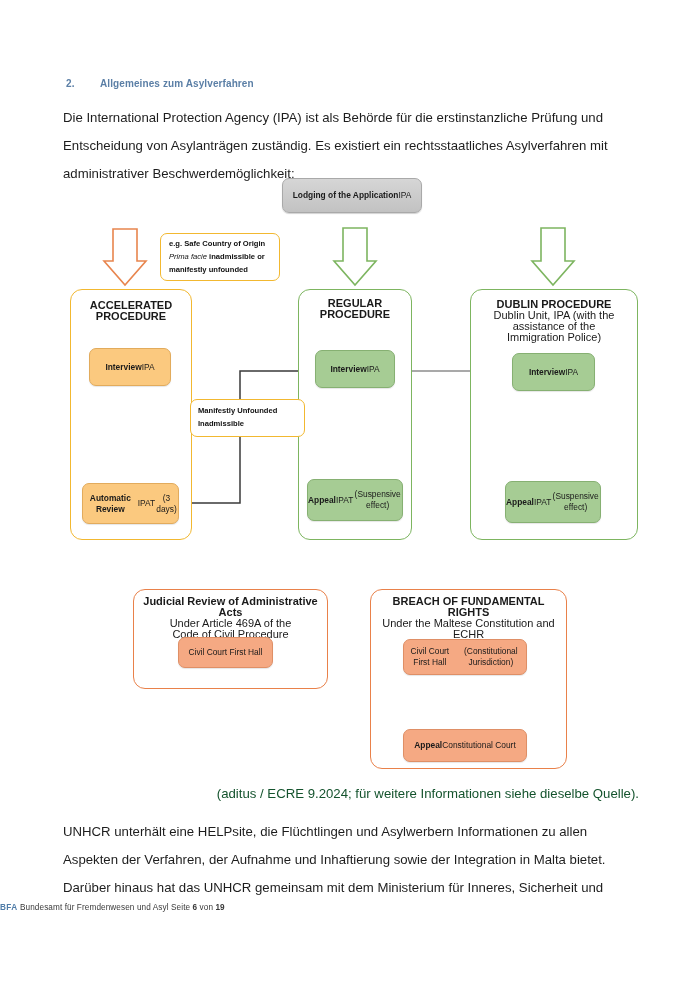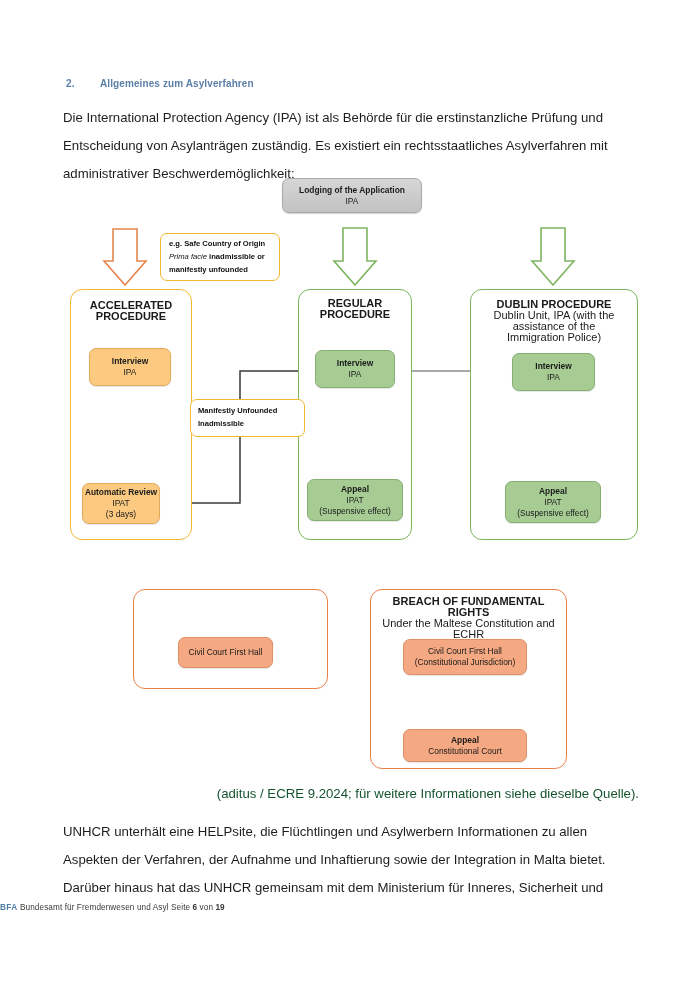--- a/index.html
+++ b/index.html
@@ -77,21 +77,21 @@
     pointer-events: none;
   }
   .chart > * { pointer-events: auto; }
 
   
   .node {
     position: absolute;
     box-sizing: border-box;
     border-radius: 7px;
     display: flex;
-    flex-direction: column;
+    flex-direction: row;
     align-items: center;
     justify-content: center;
     text-align: center;
     font-size: 8.4px;
     line-height: 11px;
     color: #1a1a1a;
   }
   .node .l1 { font-weight: bold; }
   .node .l2, .node .l3 { font-weight: normal; }
 
@@ -210,21 +210,21 @@
 
     <div class="lane lane-orange" style="left:70px; top:289px; width:122px; height:251px;"></div>
     <div class="lane-title" style="left:70px; top:300px; width:122px;">
       <div class="t1">ACCELERATED</div>
       <div class="t1">PROCEDURE</div>
     </div>
     <div class="node node-orange" style="left:89px; top:348px; width:82px; height:38px;">
       <span class="l1">Interview</span>
       <span class="l2">IPA</span>
     </div>
-    <div class="node node-orange" style="left:82px; top:483px; width:78px; height:41px;">
+    <div class="node node-orange" style="left:82px; top:483px; width:97px; height:41px;">
       <span class="l1">Automatic Review</span>
       <span class="l2">IPAT</span>
       <span class="l3">(3 days)</span>
     </div>
 
     <div class="lane lane-green" style="left:298px; top:289px; width:114px; height:251px;"></div>
     <div class="lane-title" style="left:298px; top:298px; width:114px;">
       <div class="t1">REGULAR</div>
       <div class="t1">PROCEDURE</div>
     </div>
@@ -252,20 +252,24 @@
       <span class="l2">IPAT</span>
       <span class="l3">(Suspensive effect)</span>
     </div>
 
     <div class="callout" style="left:190px; top:399px; width:115px; height:38px; padding:4px 7px;">
       <span class="r b">Manifestly Unfounded</span>
       <span class="r b">Inadmissible</span>
     </div>
 
     <div class="lane lane-salmon" style="left:133px; top:589px; width:195px; height:100px;"></div>
+    <div class="lane-title" style="left:139px; top:596px; width:183px;">
+      <div class="t1">Judicial Review of Administrative Acts</div>
+      <div class="t2" style="padding:0 16px;">Under Article 469A of the Code of Civil Procedure</div>
+    </div>
     <div class="node node-salmon" style="left:178px; top:637px; width:95px; height:31px;">
       <span class="l2">Civil Court First Hall</span>
     </div>
 
     <div class="lane lane-salmon" style="left:370px; top:589px; width:197px; height:180px;"></div>
     <div class="lane-title" style="left:374px; top:596px; width:189px;">
       <div class="t1">BREACH OF FUNDAMENTAL RIGHTS</div>
       <div class="t2">Under the Maltese Constitution and ECHR</div>
     </div>
     <div class="node node-salmon" style="left:403px; top:639px; width:124px; height:36px;">

